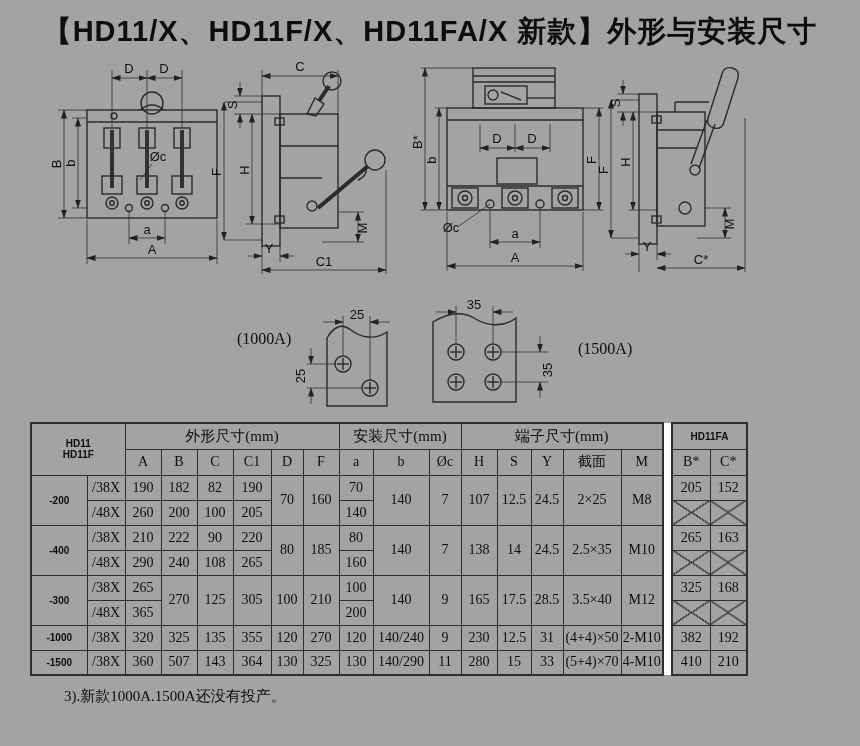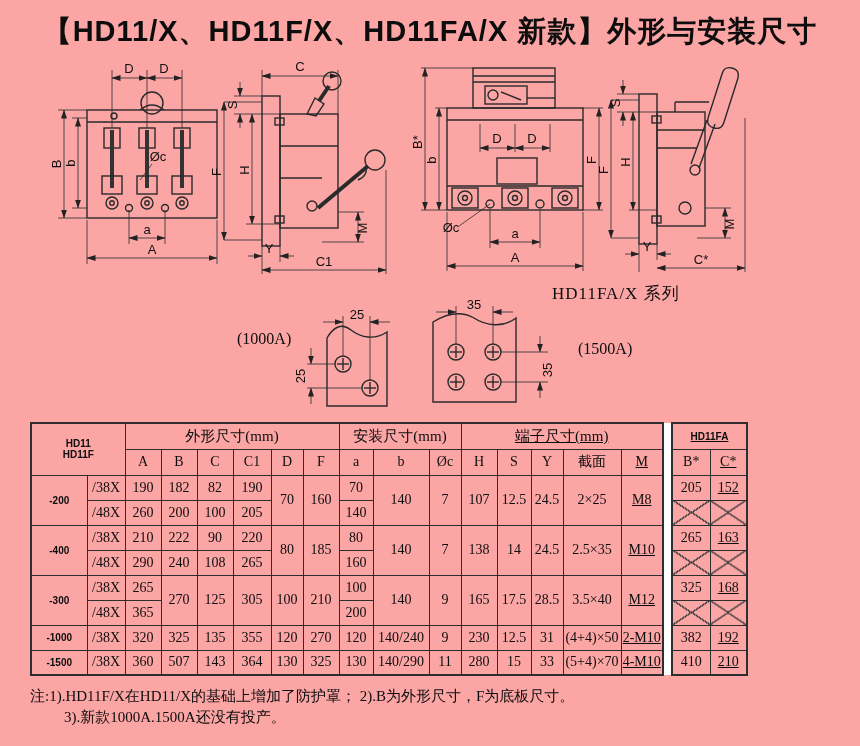--- a/index.html
+++ b/index.html
@@ -1,16 +1,16 @@
 <!DOCTYPE html>
 <html><head>
 <meta charset="utf-8">
 <style>
   html,body { margin:0; padding:0; background:#fff; }
-  .page { position:relative; width:860px; height:746px; background:#fca5a5; overflow:hidden;
+  .page { position:relative; width:860px; height:746px; background:#a3a3a3; overflow:hidden;
           font-family:"Liberation Sans", sans-serif; color:#111; }
   .title { position:absolute; top:12px; left:0; width:860px; text-align:center;
            font-size:29px; font-weight:bold; letter-spacing:1px; color:#0d0d0d; }
   svg.draw { position:absolute; overflow:visible; }
   svg.draw .part { fill:none; stroke:#2a2a2a; stroke-width:1.4; }
   svg.draw .thin { fill:none; stroke:#3c3c3c; stroke-width:0.9; }
   svg.draw text { font:13px "Liberation Sans", sans-serif; fill:#101010; }
   .caption { position:absolute; font:17px "Liberation Serif", serif; color:#0d0d0d; letter-spacing:1px; }
   .holecap { position:absolute; font:16px "Liberation Serif", serif; color:#0d0d0d; }
 
@@ -18,21 +18,21 @@
   table.spec td, table.spec th { border:1px solid #2e2e2e; text-align:center; vertical-align:middle;
         padding:0; font:14px "Liberation Serif", serif; font-weight:normal; color:#0d0d0d; }
   table.spec .hrow { height:26px; }
   table.spec .drow { height:25px; }
   table.spec .model { font-family:"Liberation Sans", sans-serif; font-weight:bold; font-size:10px; }
   table.spec .grp { font-size:15px; }
   table.spec .gap { border:none; background:#fff; }
   .b-t2 { border-top:2px solid #2e2e2e !important; }
   .b-b2 { border-bottom:2px solid #2e2e2e !important;margin-left:20px; }
   .b-l2 { border-left:2px solid #2e2e2e !important; }
-  .b-r2 { border-right:2px solid #2e2e2e !important;text-decoration:underline; }
+  .b-r2 { border-right:2px solid #2e2e2e !important; }
   td.xcell { background:
       linear-gradient(to top right, transparent calc(50% - 0.7px), #3a3a3a calc(50% - 0.7px), #3a3a3a calc(50% + 0.7px), transparent calc(50% + 0.7px)),
       linear-gradient(to bottom right, transparent calc(50% - 0.7px), #3a3a3a calc(50% - 0.7px), #3a3a3a calc(50% + 0.7px), transparent calc(50% + 0.7px)); }
   .notes { position:absolute; left:30px; top:686px; font:15px "Liberation Serif", serif; color:#0d0d0d; line-height:21px; }
   .notes .ln2 { margin-left:34px; }
 </style>
 </head>
 <body>
 
 <div class="page">
@@ -255,21 +255,20 @@
       <line x1="70" y1="44" x2="70" y2="54"></line>
     </g>
     <text x="15" y="45" transform="rotate(-90 15 45)" text-anchor="middle">S</text>
     <text x="25" y="104" transform="rotate(-90 25 104)" text-anchor="middle">H</text>
     <text x="3" y="112" transform="rotate(-90 3 112)" text-anchor="middle">F</text>
     <text x="42" y="193" text-anchor="middle">Y</text>
     <text x="129" y="166" transform="rotate(-90 129 166)" text-anchor="middle">M</text>
     <text x="96" y="206" text-anchor="middle">C*</text>
   </svg>
 
-  <div class="caption" style="left:552px; top:282px;">HD11FA/X 系列</div>
 
   <div class="holecap" style="left:237px; top:330px;">(1000A)</div>
   <svg class="draw" style="left:295px; top:308px;" width="130" height="105" viewBox="0 0 130 105">
     <defs>
       <marker id="a5" markerUnits="userSpaceOnUse" markerWidth="9" markerHeight="7" refX="8.5" refY="3" orient="auto-start-reverse">
         <path d="M0,0 L9,3 L0,6 Z" fill="#222"></path>
       </marker>
     </defs>
     <g class="thin">
       <line x1="48" y1="8" x2="48" y2="48"></line>
@@ -511,17 +510,16 @@
       <td class="b-b2">33</td>
       <td class="b-b2">(5+4)×70</td>
       <td class="b-r2 b-b2">4-M10</td>
       <td class="b-l2 b-b2">410</td>
       <td class="b-r2 b-b2">210</td>
     </tr>
   </tbody>
     </table>
 
   <div class="notes">
-    <div class="ln1">注:1).HD11F/X在HD11/X的基础上增加了防护罩；  2).B为外形尺寸，F为底板尺寸。</div>
     <div class="ln2">3).新款1000A.1500A还没有投产。</div>
   </div>
 
 </div>
 
 </body></html>

